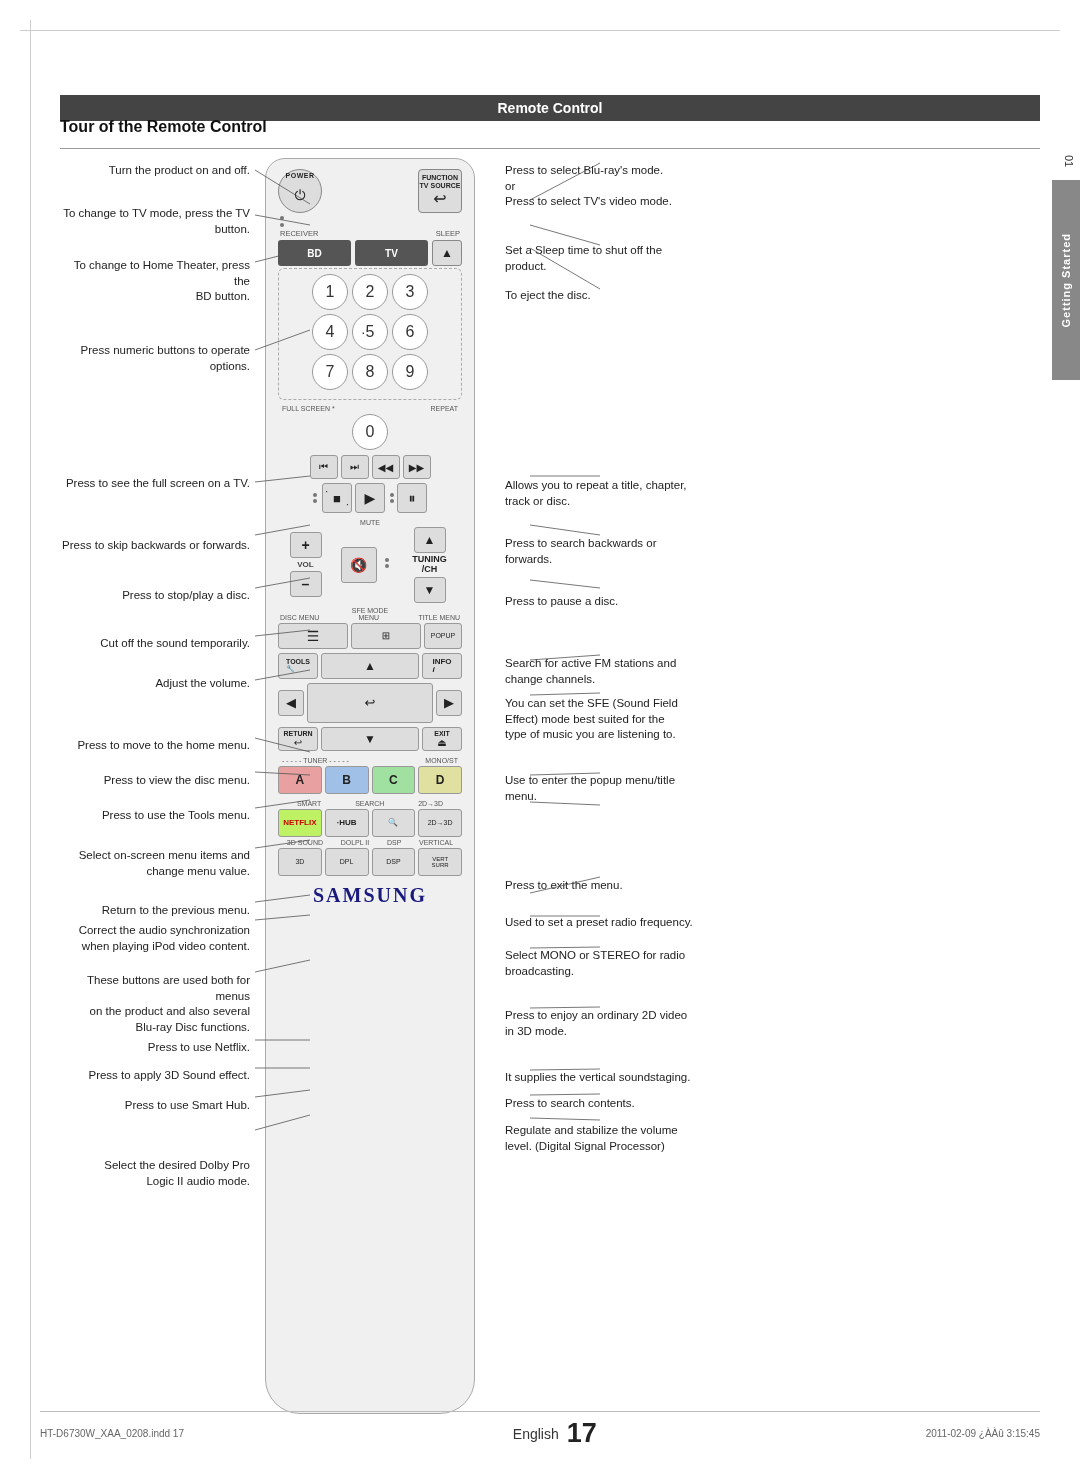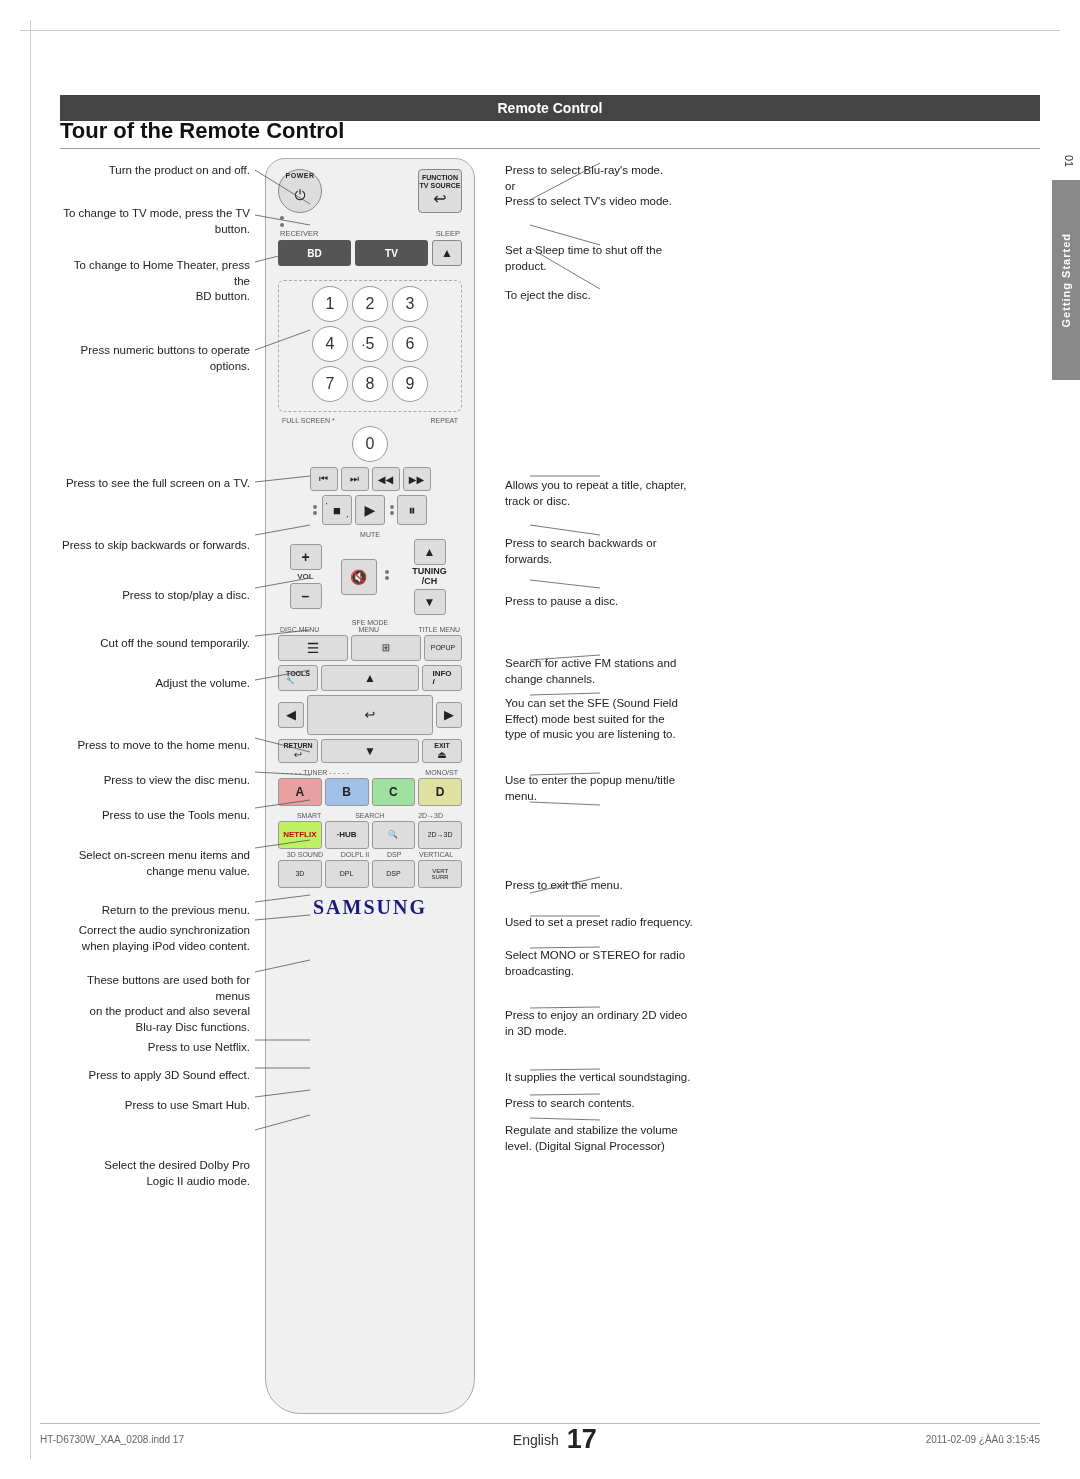--- a/index.html
+++ b/index.html
@@ -74,21 +74,21 @@
       text-align: center;
       padding: 5px 0;
       font-weight: bold;
       font-size: 14px;
     }
 
     .page-title {
       position: absolute;
       top: 118px;
       left: 60px;
-      font-size: 22px;
+      font-size: 16px;
       font-weight: bold;
       color: #111;
     }
 
     .title-underline {
       position: absolute;
       top: 148px;
       left: 60px;
       right: 40px;
       height: 1px;
@@ -157,21 +157,21 @@
       justify-content: space-between;
       font-size: 7.5px;
       color: #555;
       padding: 0 2px;
       margin-bottom: 2px;
     }
 
     .bd-tv-row {
       display: flex;
       gap: 4px;
-      margin-bottom: 14px;
+      margin-bottom: 2px;
     }
 
     .btn-bd, .btn-tv {
       flex: 1;
       height: 26px;
       background: #555;
       color: #fff;
       border: none;
       border-radius: 3px;
       font-size: 10px;
@@ -673,27 +673,28 @@
       font-weight: bold;
       color: #1a1a7e;
       letter-spacing: 2px;
       margin: 4px 0;
       font-family: Georgia, serif;
     }
 
     
     .page-footer {
       position: absolute;
-      bottom: 24px;
+      bottom: 30px;
       left: 40px;
       right: 40px;
       display: flex;
       justify-content: space-between;
       align-items: center;
       border-top: 1px solid #bbb;
+      padding-top: 6px;
     }
     .footer-left {
       font-size: 10px;
       color: #666;
     }
     .footer-right {
       font-size: 10px;
       color: #666;
     }
     .page-number-area {

